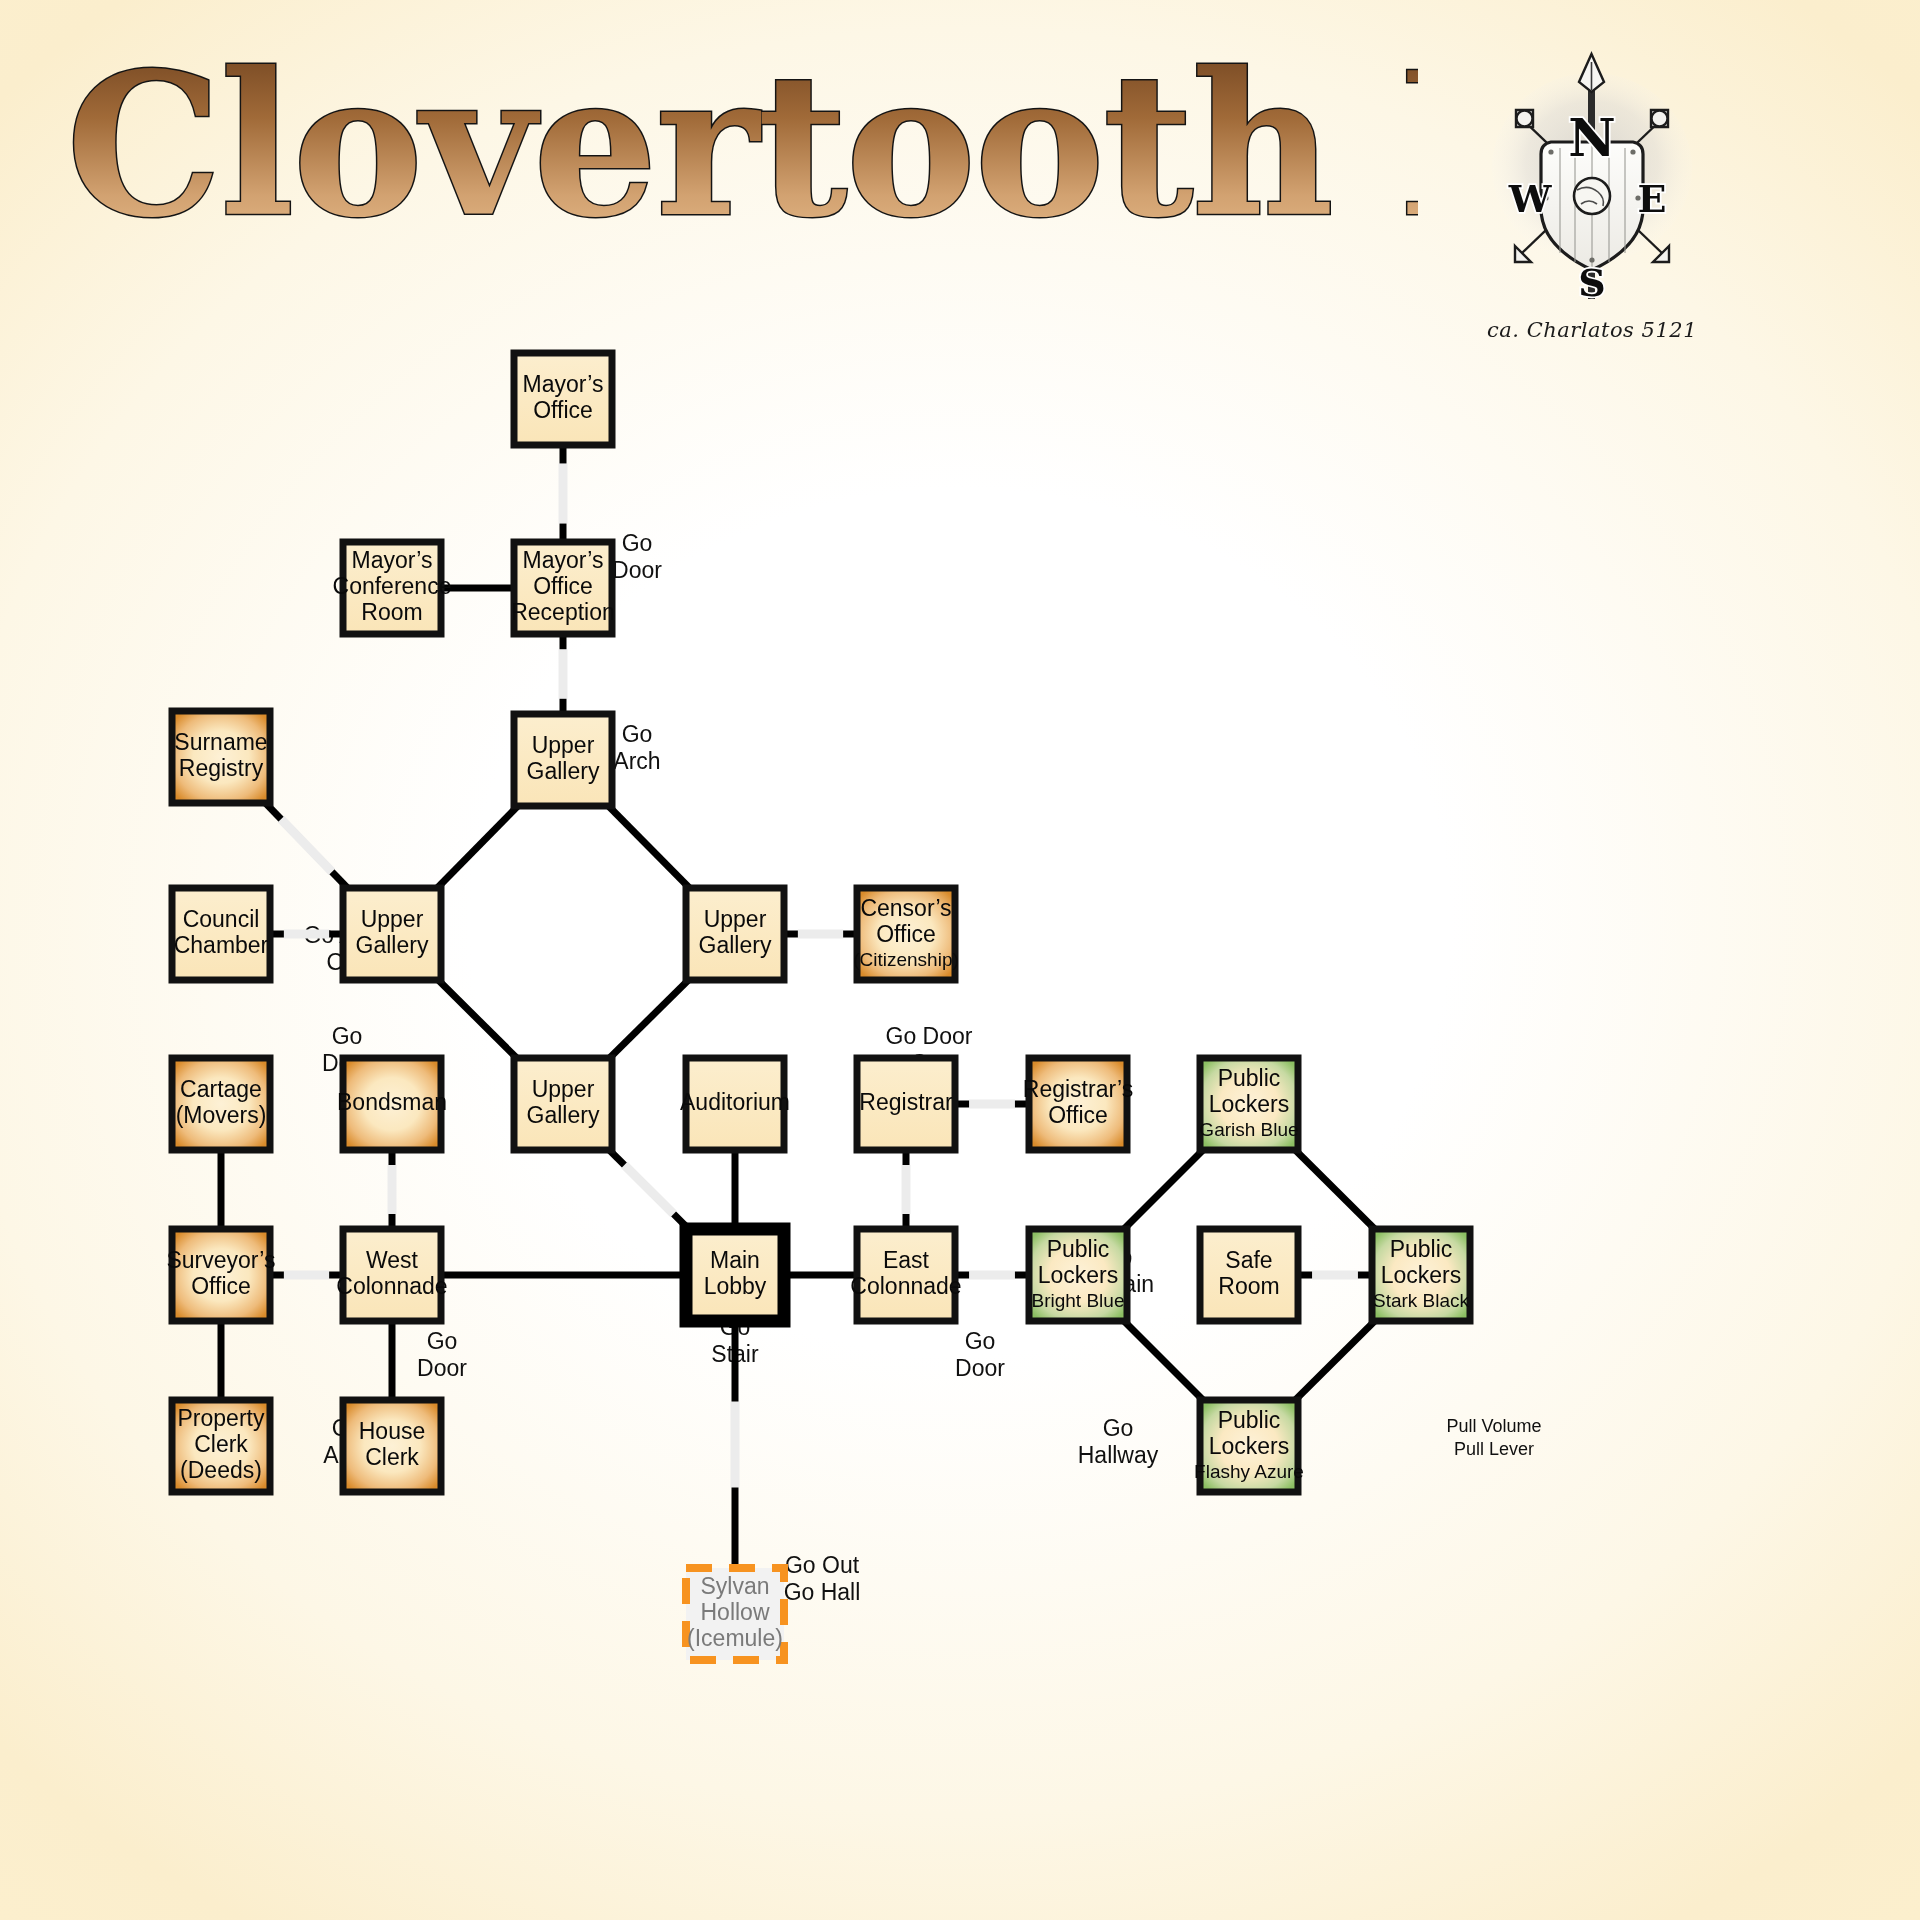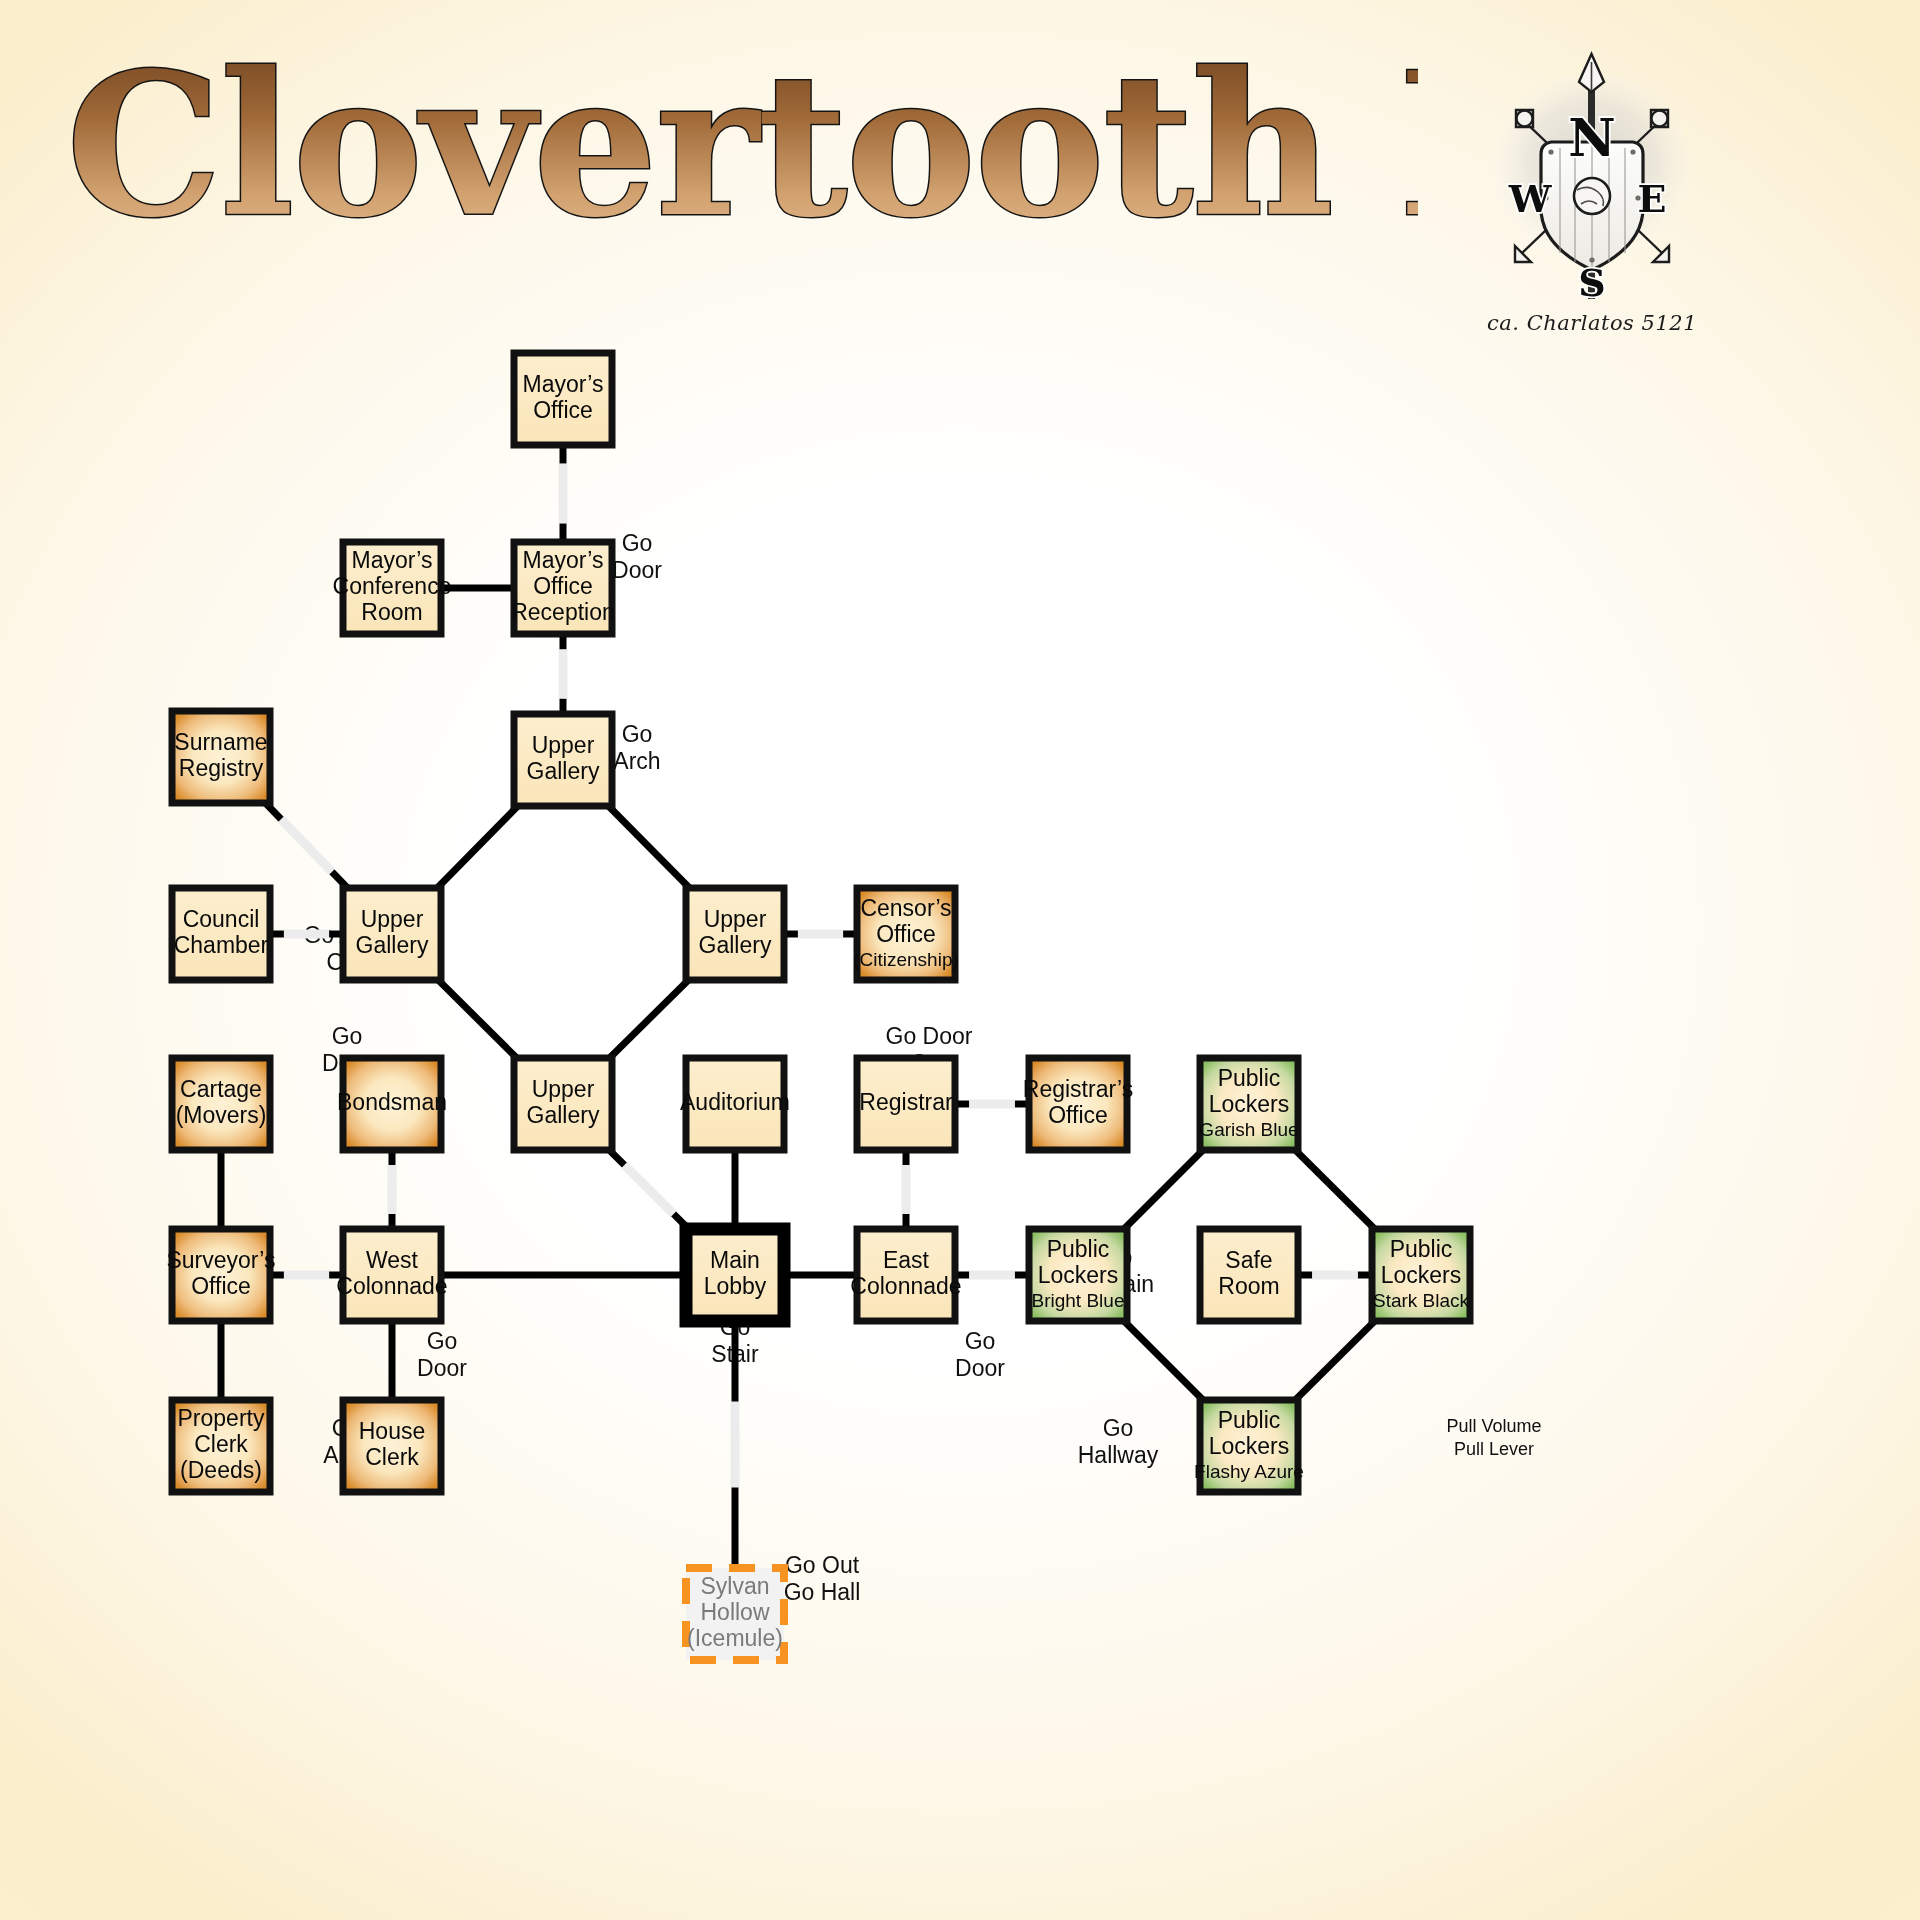--- a/index.html
+++ b/index.html
@@ -46,21 +46,21 @@
     width: 232px;
     height: 300px;
     text-align: center;
   }
   .compass-svg { width: 215px; height: 255px; display: block; margin: 0 auto; }
   .compass-caption {
     font-family: "DejaVu Serif", "Liberation Serif", serif;
     font-style: italic;
     font-size: 21px;
     color: #1c1c1c;
-    margin-top: 8px;
+    margin-top: 15px;
     letter-spacing: 0.5px;
   }
 
   
   #map-svg {
     position: absolute;
     left: 0; top: 0;
     width: 1920px;
     height: 1920px;
   }

